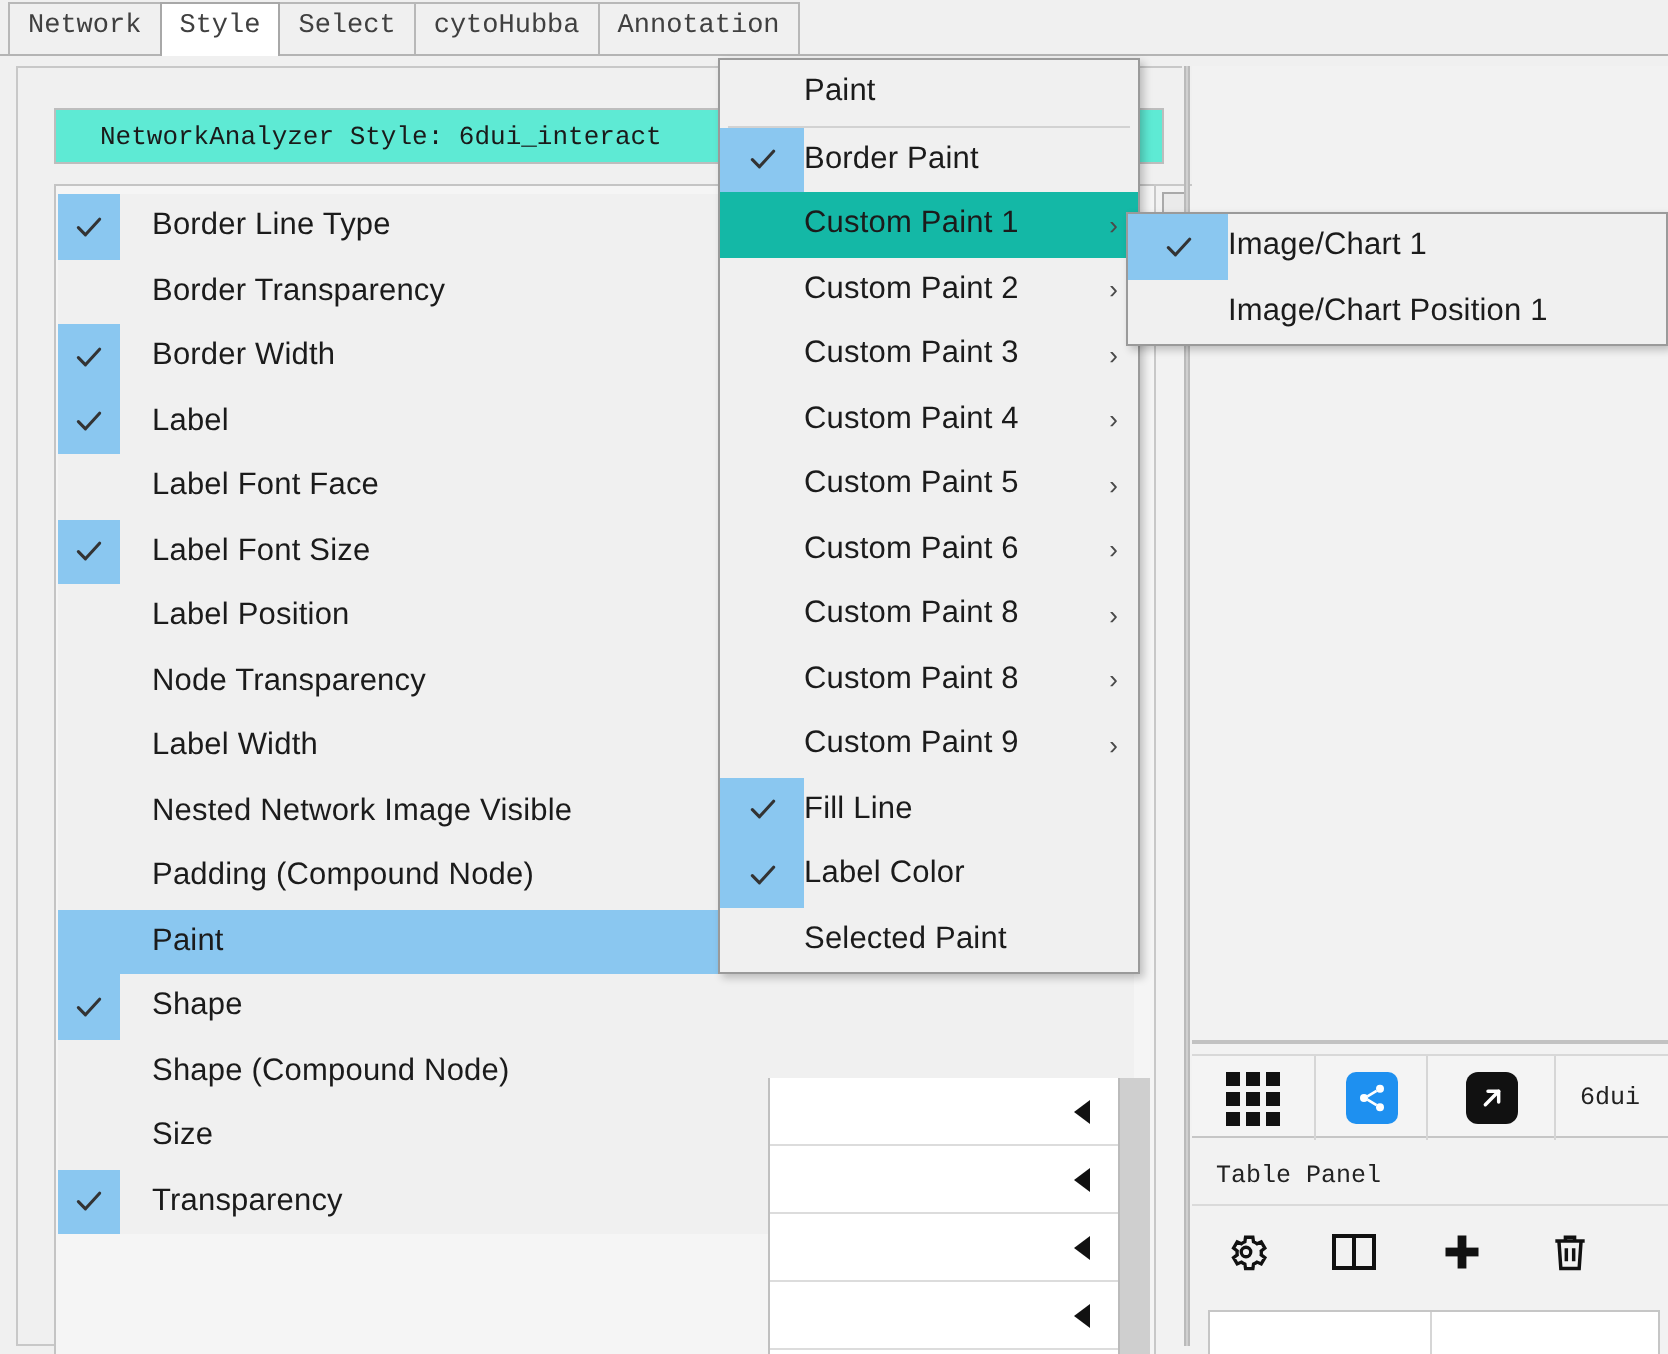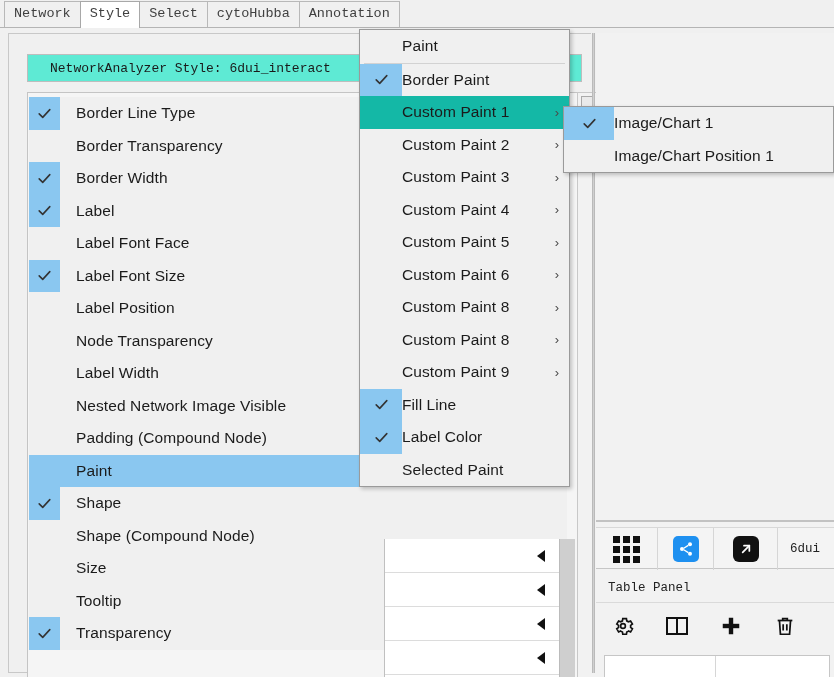--- a/index.html
+++ b/index.html
@@ -450,24 +450,20 @@
           <div class="prop-row">
             <span class="chk"></span>
             <span class="prop-label">Shape (Compound Node)</span>
           </div>
           <div class="prop-row">
             <span class="chk"></span>
             <span class="prop-label">Size</span>
             <span class="submenu-arrow">›</span>
           </div>
           <div class="prop-row">
-            <span class="chk"></span>
-            <span class="prop-label">Tooltip</span>
-          </div>
-          <div class="prop-row">
             <span class="chk on">
               <svg class="ck" viewBox="0 0 24 24" fill="none" stroke="#333" stroke-width="2.2" stroke-linecap="round" stroke-linejoin="round">
                 <path d="M4.5 12.5 9.5 17.5 19.5 6.5"></path>
               </svg>
             </span>
             <span class="prop-label">Transparency</span>
           </div>
         </div>
     </div>
 

